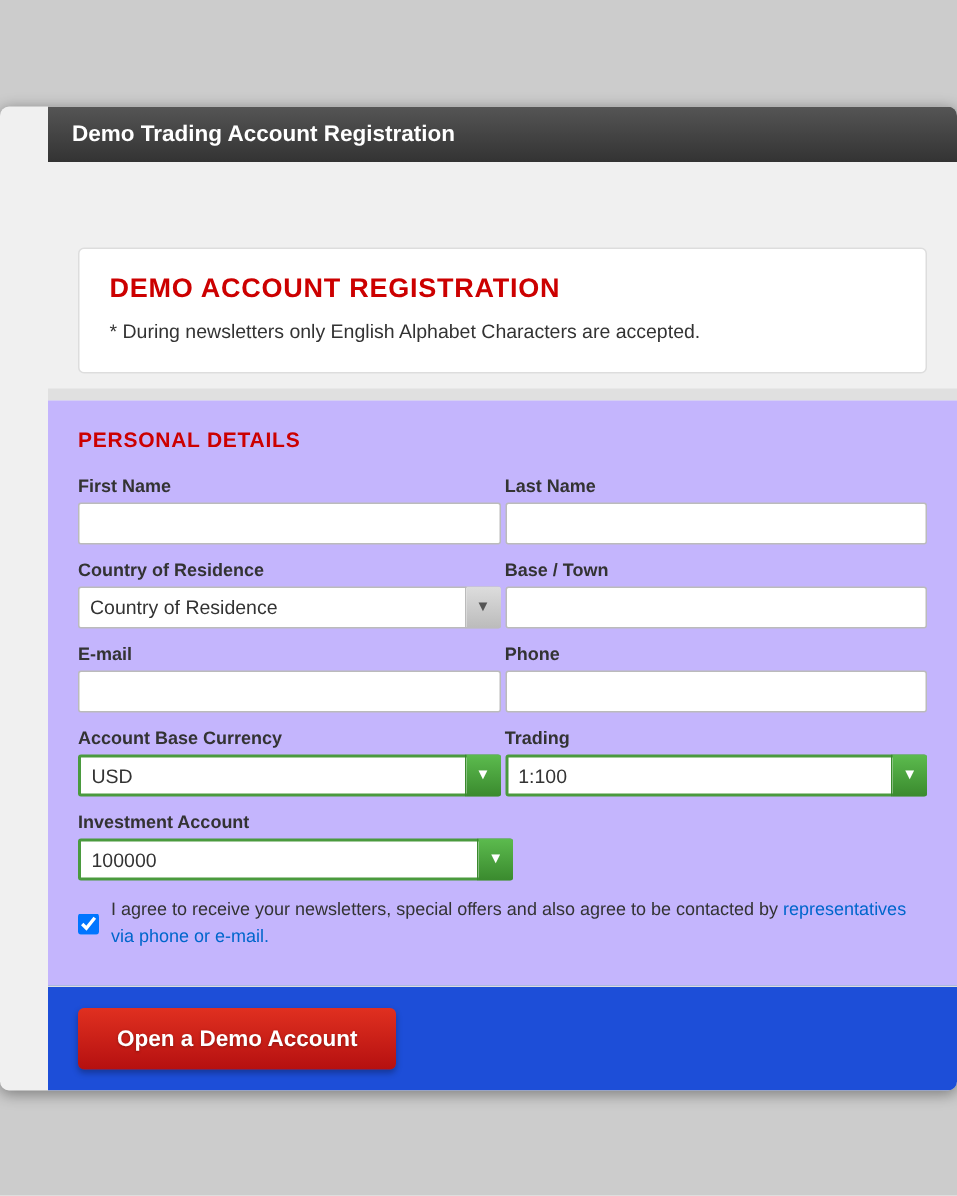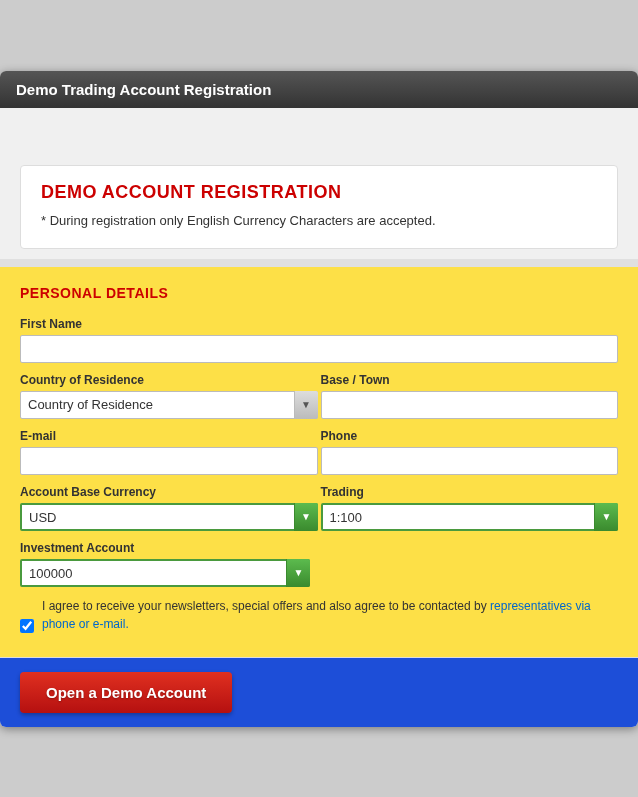--- a/index.html
+++ b/index.html
@@ -11,20 +11,21 @@
       justify-content: center;
       align-items: center;
       min-height: 100vh;
     }
     .window {
       width: 638px;
       background: #f0f0f0;
       border-radius: 6px;
       overflow: hidden;
       box-shadow: 0 2px 10px rgba(0,0,0,0.4);
+      padding-left: 32px;
     }
     .title-bar {
       background: linear-gradient(to bottom, #555, #333);
       color: #fff;
       padding: 10px 16px;
       font-size: 15px;
       font-weight: bold;
     }
     .top-section {
       background: #f0f0f0;
@@ -42,21 +43,21 @@
       font-size: 18px;
       font-weight: bold;
       margin-bottom: 10px;
       letter-spacing: 0.5px;
     }
     .info-text {
       color: #333;
       font-size: 13px;
     }
     .form-section {
-      background: #fde047;
+      background: #c4b5fd;
       padding: 18px 20px 20px 20px;
       margin-top: 0;
     }
     .section-title {
       color: #cc0000;
       font-size: 14px;
       font-weight: bold;
       letter-spacing: 0.5px;
       margin-bottom: 16px;
     }
@@ -123,21 +124,21 @@
     .select-wrapper-green select {
       border: 2px solid #4a9a3e;
     }
     .select-wrapper-green .arrow {
       background: linear-gradient(to bottom, #5cbb4e, #3a8a2e);
       border-left: 1px solid #3a8a2e;
       color: #fff;
     }
     .checkbox-row {
       display: flex;
-      align-items: flex-end;
+      align-items: center;
       gap: 8px;
       margin-top: 10px;
       margin-bottom: 4px;
     }
     .checkbox-row input[type="checkbox"] {
       margin-top: 2px;
       width: 14px;
       height: 14px;
       flex-shrink: 0;
     }
@@ -178,32 +179,36 @@
 
 <div class="window">
 
   <div class="title-bar">
     <span>Demo Trading Account Registration</span>
   </div>
 
   <div class="top-section">
     <div class="info-box">
       <div class="demo-title">DEMO ACCOUNT REGISTRATION</div>
-      <div class="info-text">* During registration only English Currency Characters are accepted.</div>
+      <div class="info-text">* During newsletters only English Alphabet Characters are accepted.</div>
     </div>
   </div>
 
   <div class="divider"></div>
 
   <div class="form-section">
     <div class="section-title">PERSONAL DETAILS</div>
 
     <div class="form-row">
       <div class="form-group">
         <label>First Name</label>
+        <input type="text" style="">
+      </div>
+      <div class="form-group">
+        <label>Last Name</label>
         <input type="text" style="">
       </div>
     </div>
 
     <div class="form-row">
       <div class="form-group">
         <label>Country of Residence</label>
         <div class="select-wrapper">
           <select>
             <option value="">Country of Residence</option>

